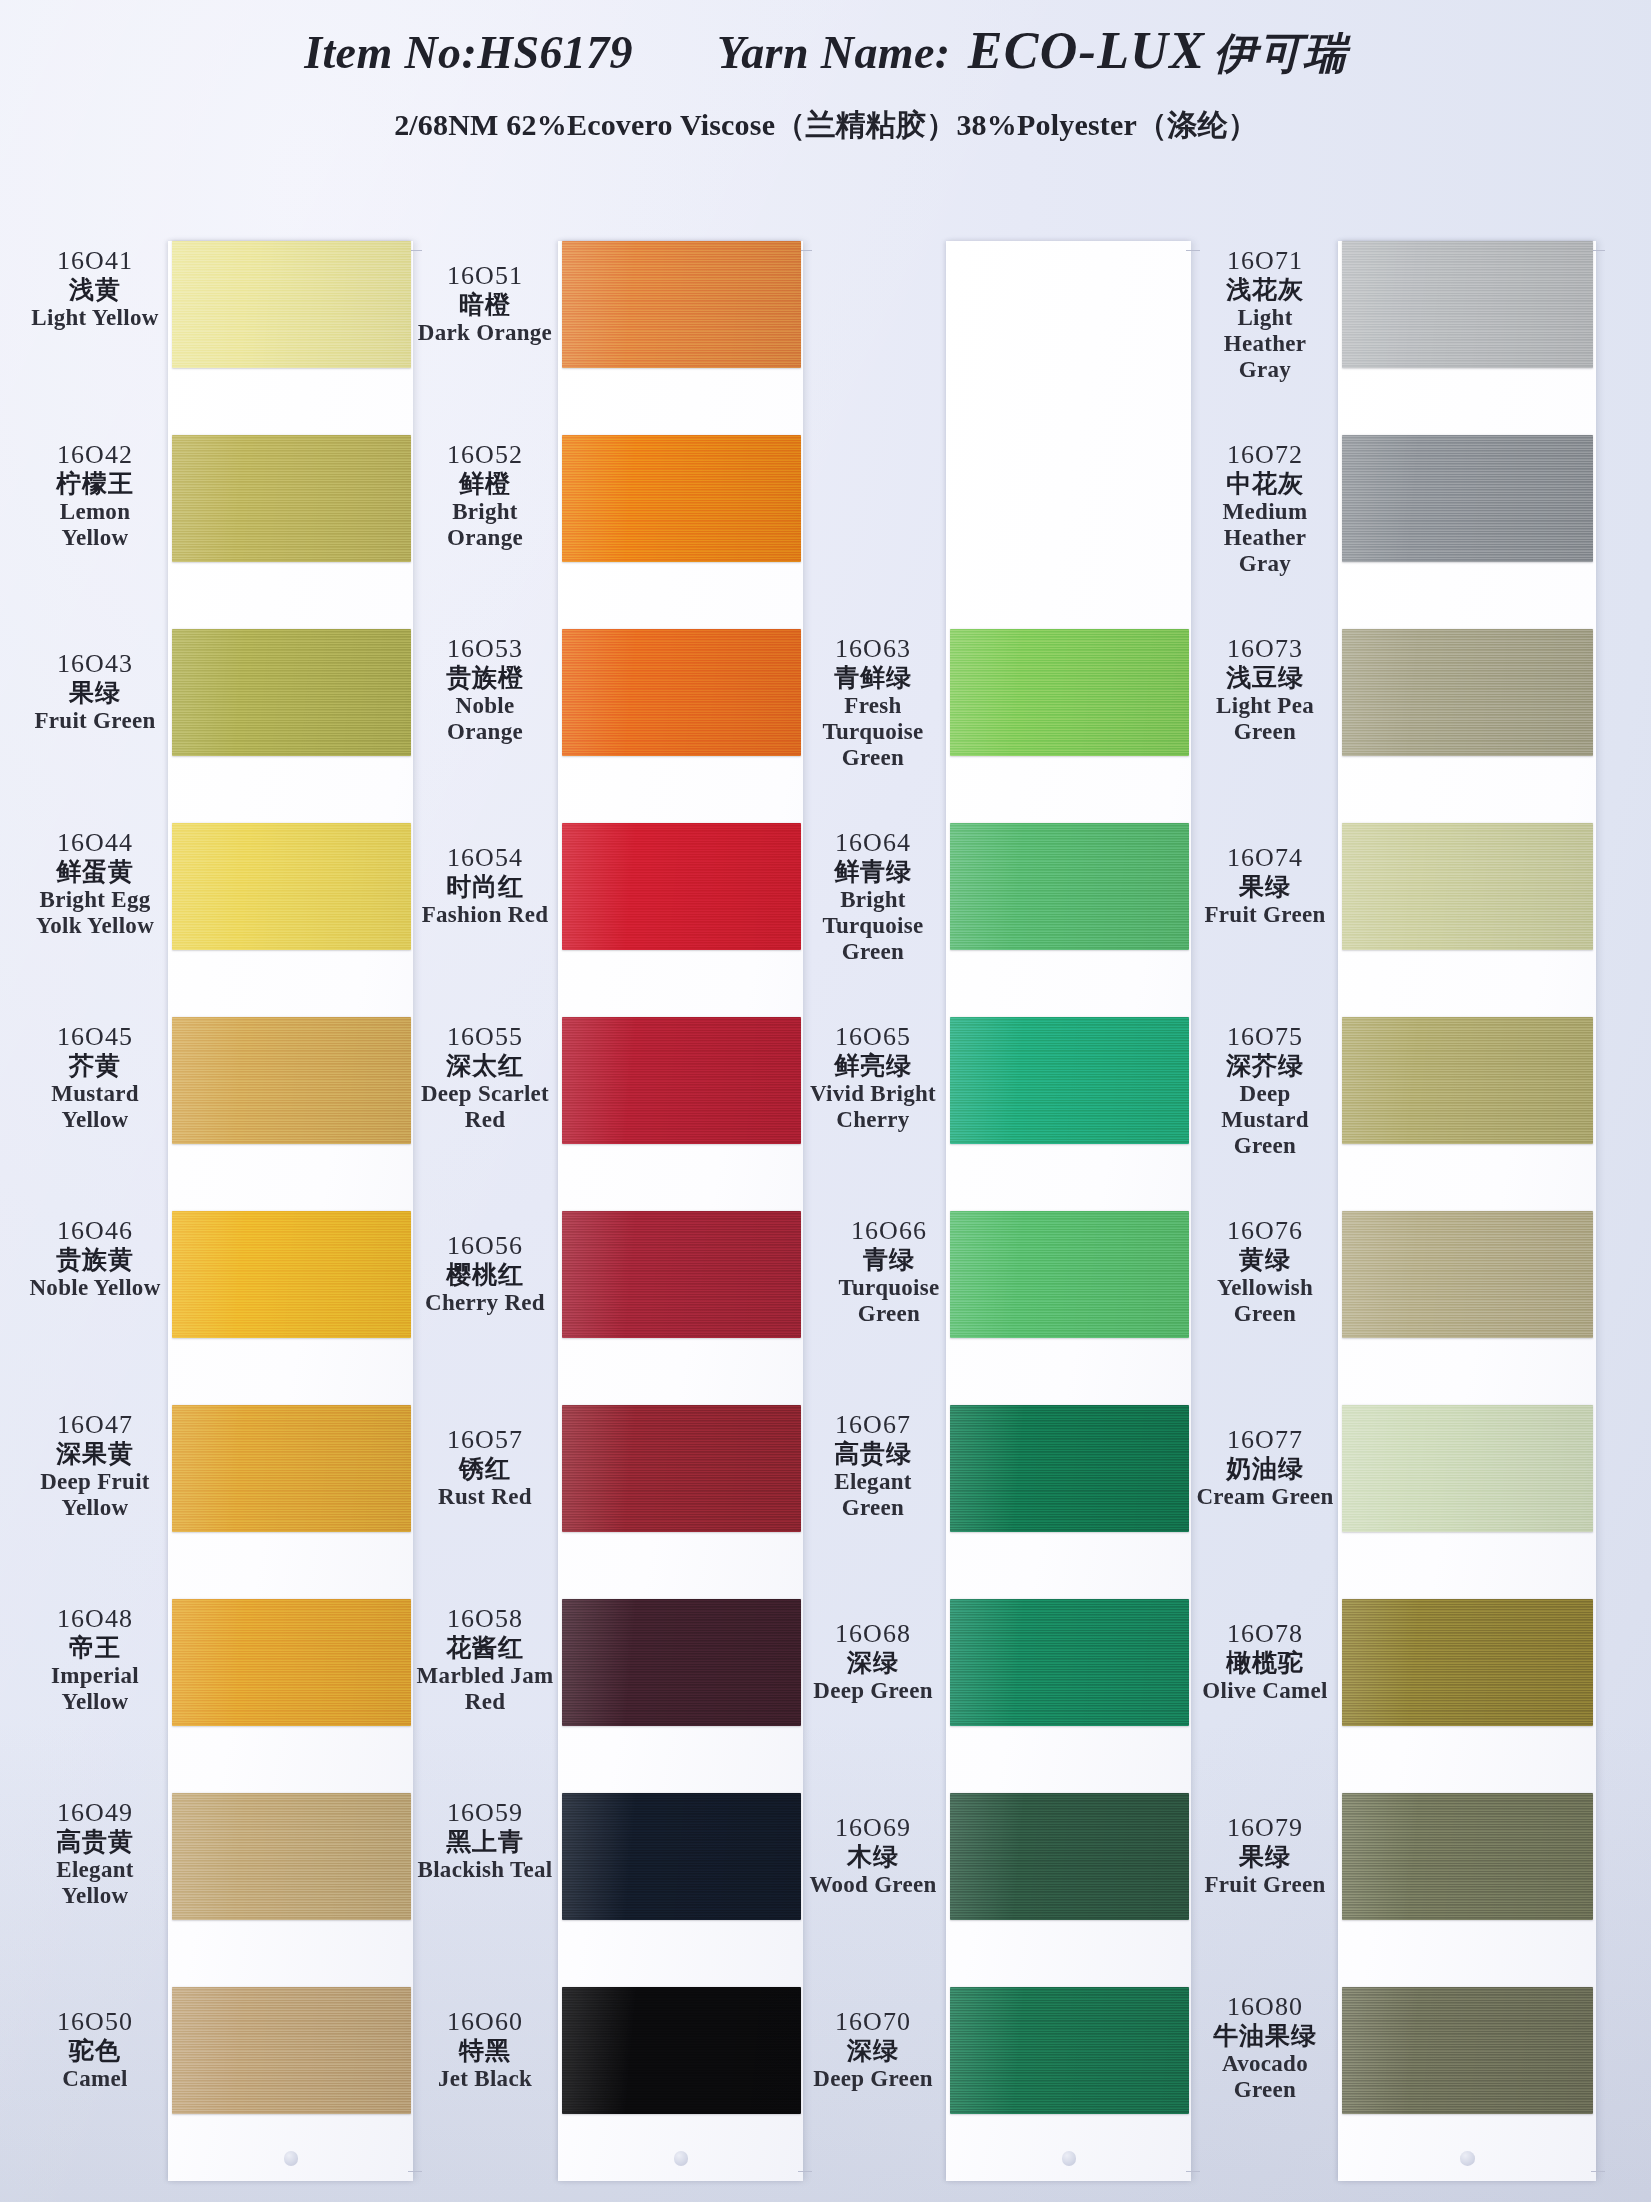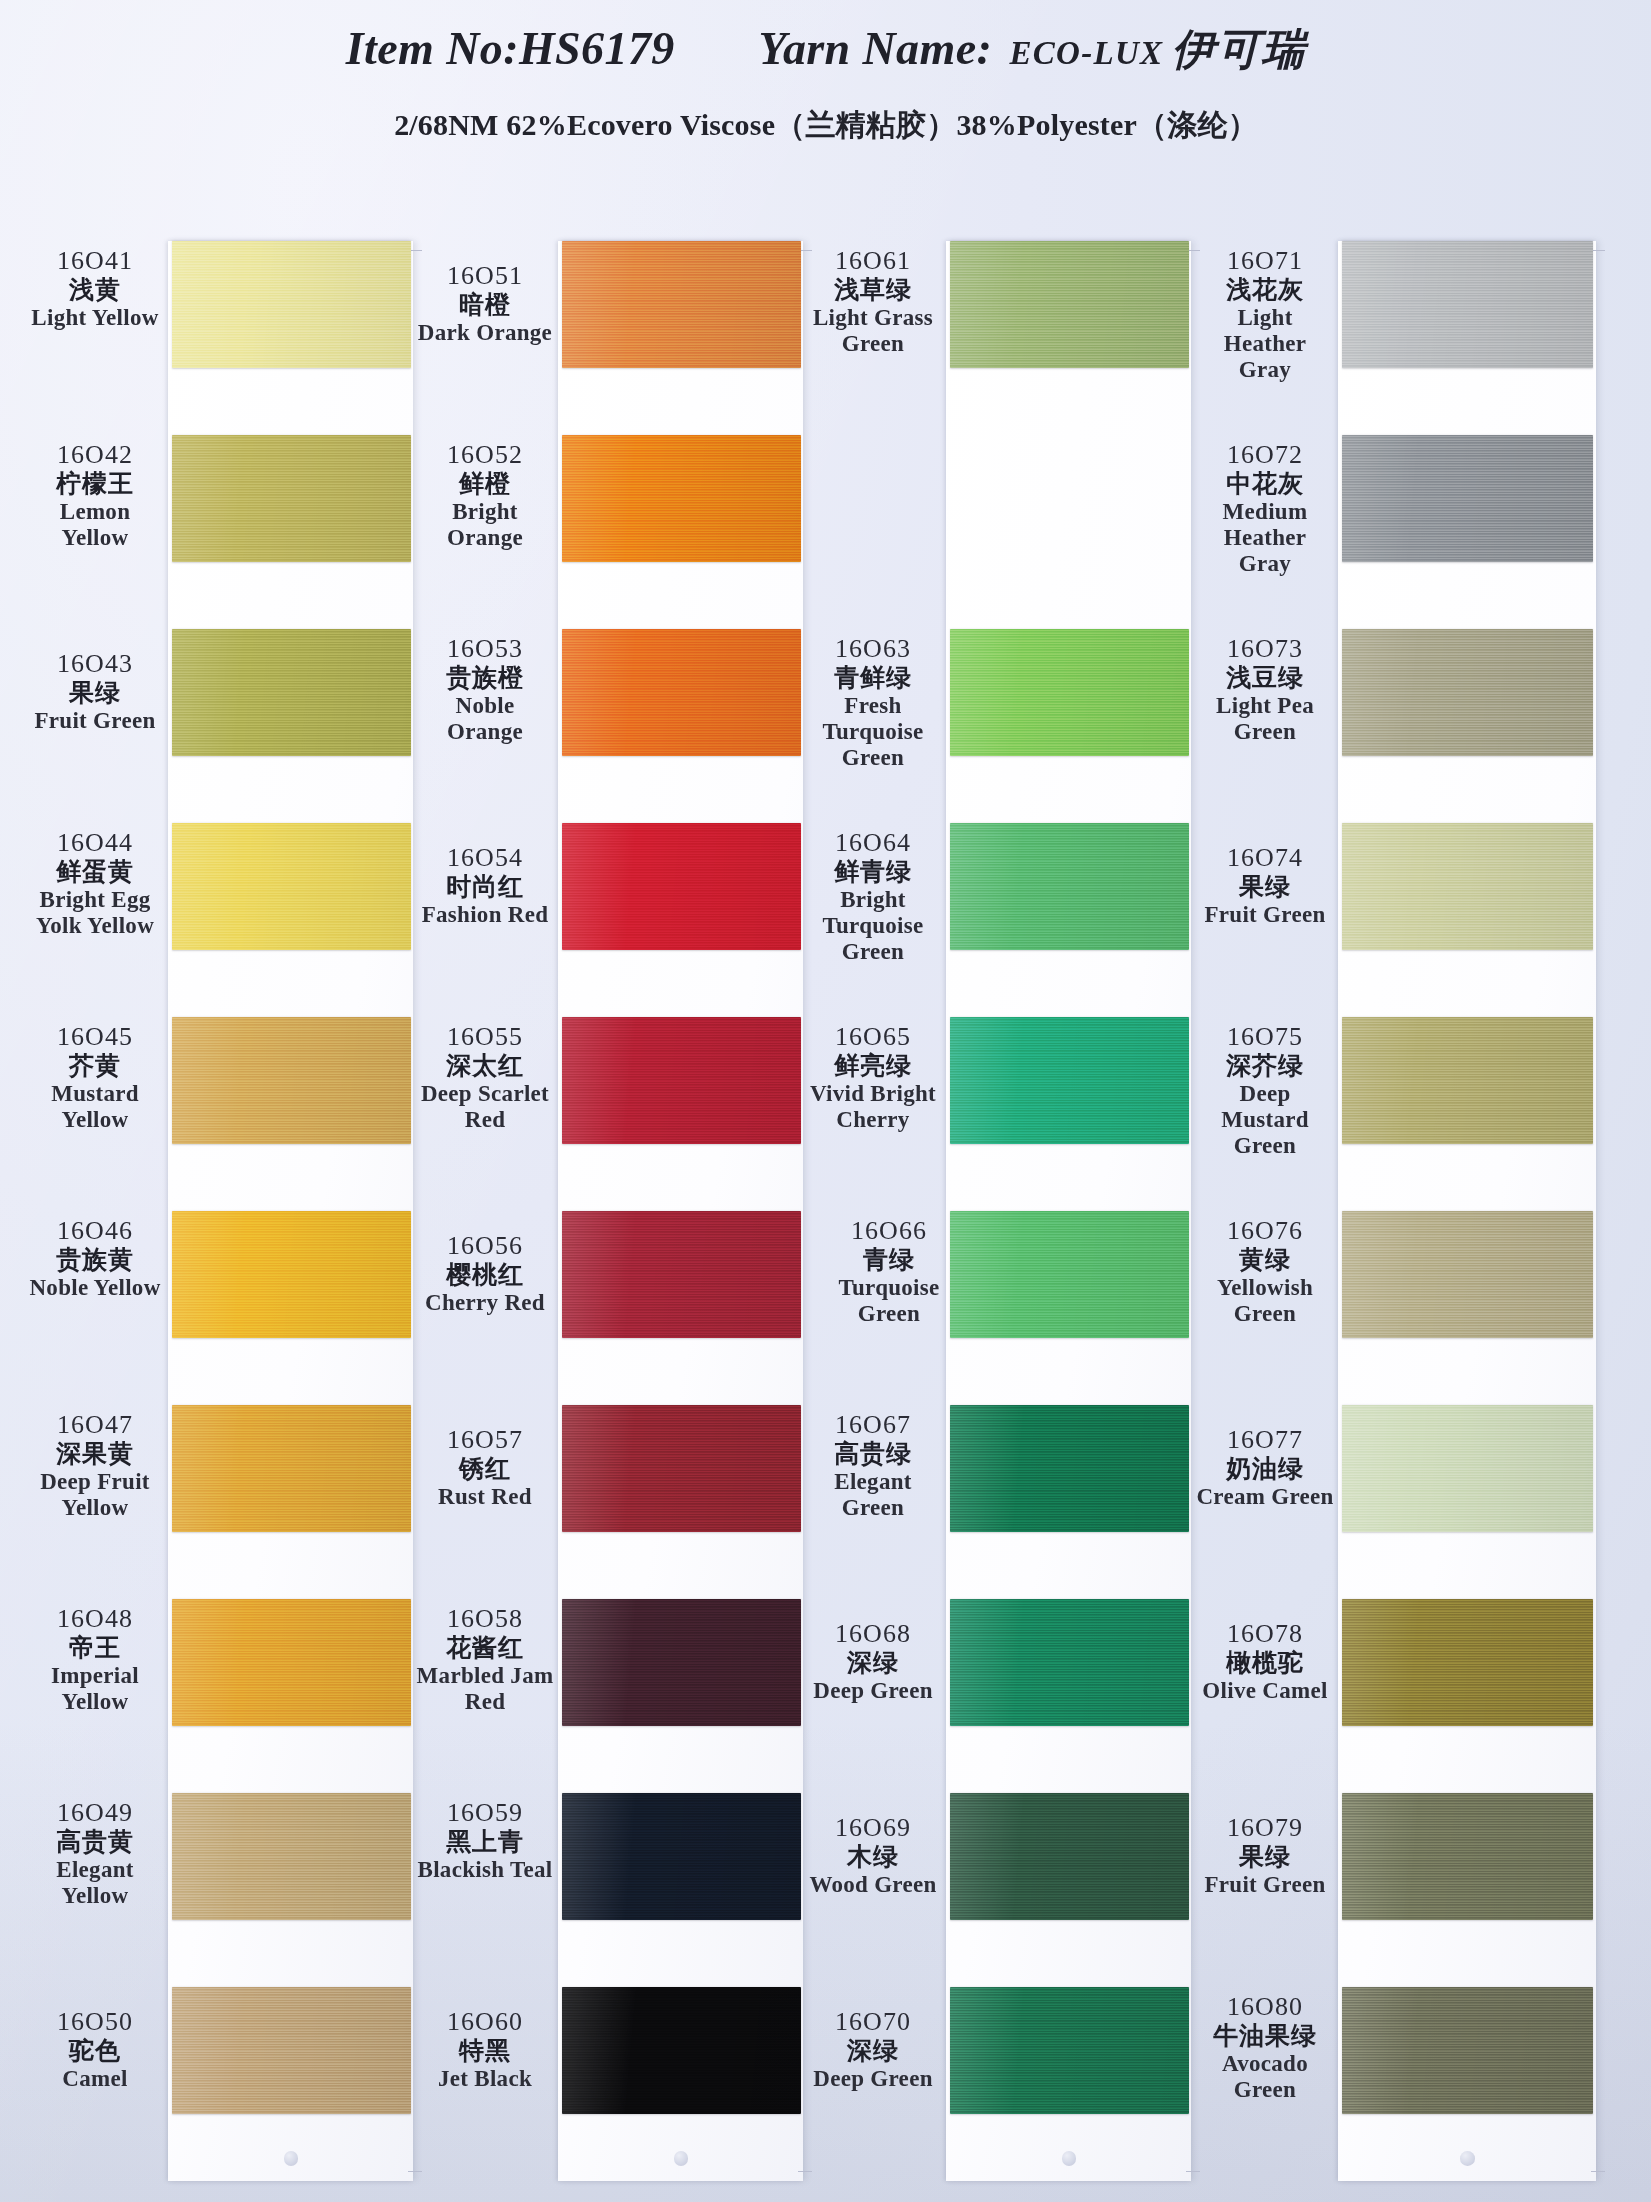--- a/index.html
+++ b/index.html
@@ -58,21 +58,21 @@
     font-family: "Liberation Serif", "DejaVu Serif", serif;
     font-style: italic;
     font-weight: 700;
     font-size: 46px;
     letter-spacing: 0.4px;
   }
   .hdr-brand {
     font-family: "Liberation Serif", "DejaVu Serif", serif;
     font-style: italic;
     font-weight: 700;
-    font-size: 33px;
+    font-size: 52px;
     letter-spacing: 1.3px;
     margin-left: 13.8px;
   }
   .hdr-brand-cn {
     font-family: "DejaVu Sans", sans-serif;
     font-style: italic;
     font-weight: 700;
     font-size: 43px;
     letter-spacing: 1.7px;
     margin-left: 5.2px;
@@ -402,28 +402,20 @@
         </div>
         <div class="swatch" style="background: rgb(10, 10, 12);"></div>
       </div>
     </div>
     <div class="column col-2">
       <div class="strip-paper">
         <div class="notch notch-tr"></div>
         <div class="notch notch-br"></div>
         <div class="strip-dot"></div>
       </div>
-      <div class="swatch-row" style="top: 0px;">
-        <div class="label-box" style="top: 5.2px;">
-          <div class="lb-code">16O61</div>
-          <div class="lb-cn">浅草绿</div>
-          <div class="lb-en">Light Grass Green</div>
-        </div>
-        <div class="swatch" style="background: rgb(155, 181, 115);"></div>
-      </div>
       <div class="swatch-row" style="top: 388px;">
         <div class="label-box" style="top: 5.2px;">
           <div class="lb-code">16O63</div>
           <div class="lb-cn">青鲜绿</div>
           <div class="lb-en">Fresh Turquoise Green</div>
         </div>
         <div class="swatch" style="background: rgb(127, 203, 88);"></div>
       </div>
       <div class="swatch-row" style="top: 582px;">
         <div class="label-box" style="top: 5.2px;">

